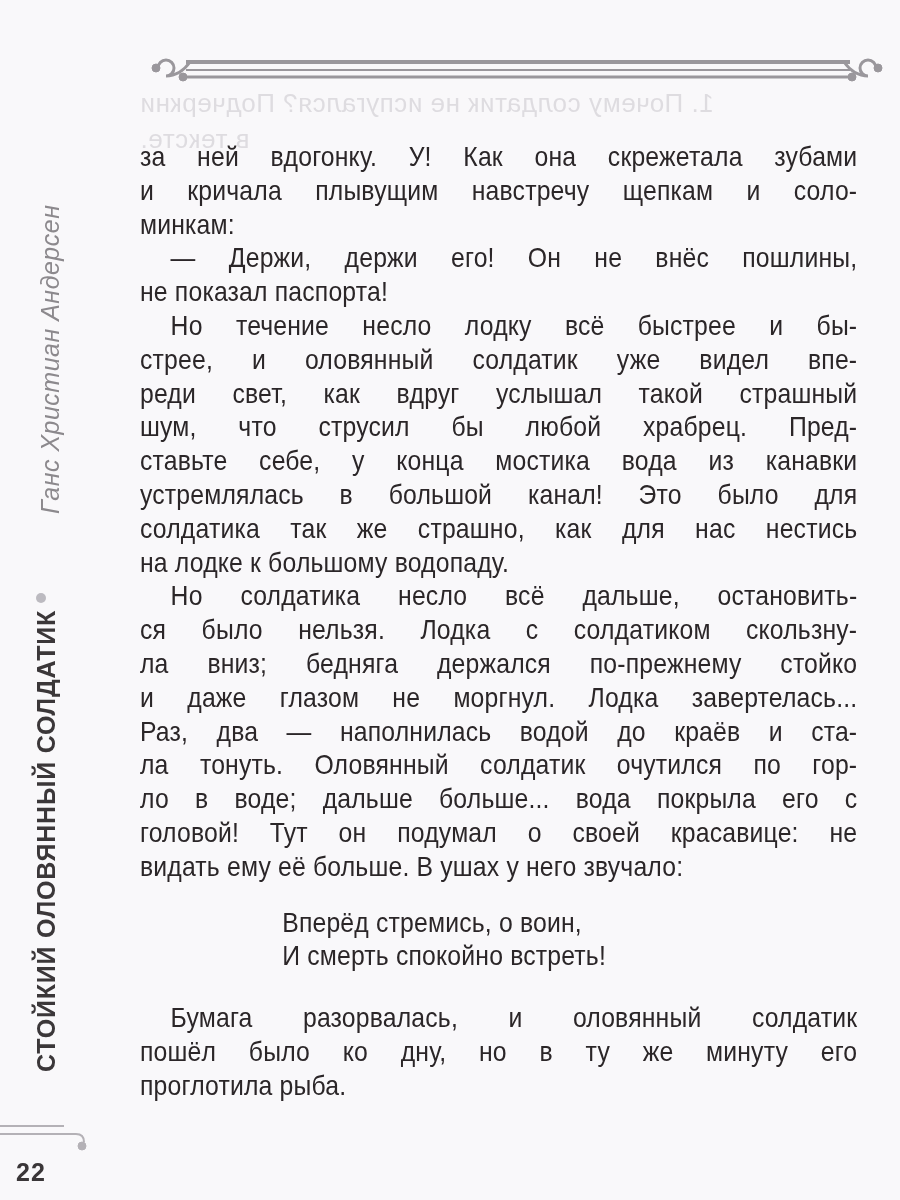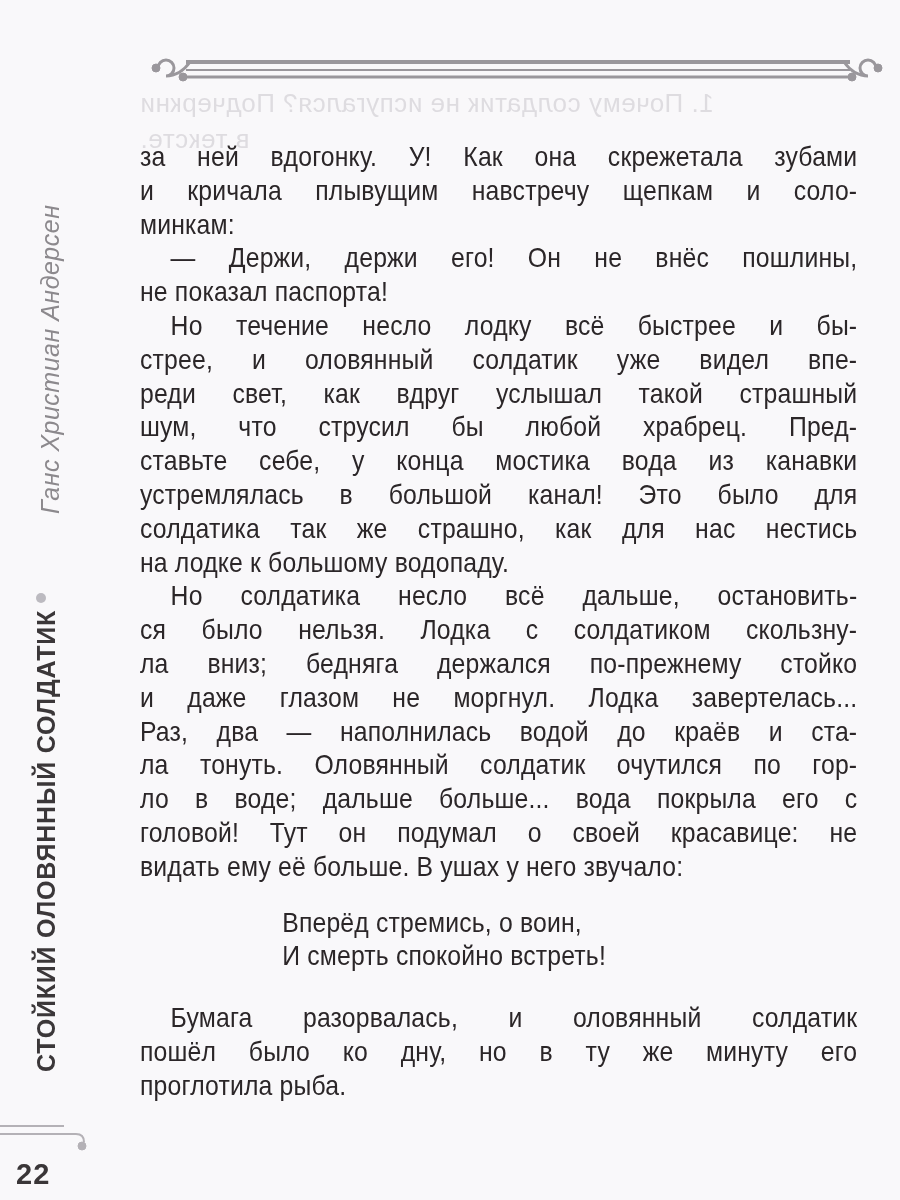--- a/index.html
+++ b/index.html
@@ -33,21 +33,21 @@
     .spine-author { position: absolute; left: 36px; top: 514px; transform-origin: left top;
       transform: rotate(-90deg); font-style: italic; font-size: 25px; color: #8c898d;
       white-space: nowrap; letter-spacing: .5px; }
     .spine-dot { position: absolute; left: 36px; top: 593px; width: 10px; height: 10px;
       border-radius: 50%; background: #bcbac0; }
     .spine-title { position: absolute; left: 32px; top: 1072px; transform-origin: left top;
       transform: rotate(-90deg); font-weight: bold; font-size: 25px; color: #3b3739;
       white-space: nowrap; letter-spacing: .8px; }
     .foot-orn { position: absolute; left: 0; top: 1118px; width: 95px; height: 40px; }
     .page-num { position: absolute; left: 16px; top: 1158px; font-weight: bold;
-      font-size: 29px; color: #3a3638; letter-spacing: 1px; }
+      font-size: 25px; color: #3a3638; letter-spacing: 1px; }
   </style>
 </head>
 <body>
 
 <div class="page">
 
   <div class="bleed" style="left:140px;top:88px;">1. Почему солдатик не испугался? Подчеркни</div>
   <div class="bleed" style="left:140px;top:124px;">в тексте.</div>
 
   <svg class="ornament" viewBox="0 0 760 42">

